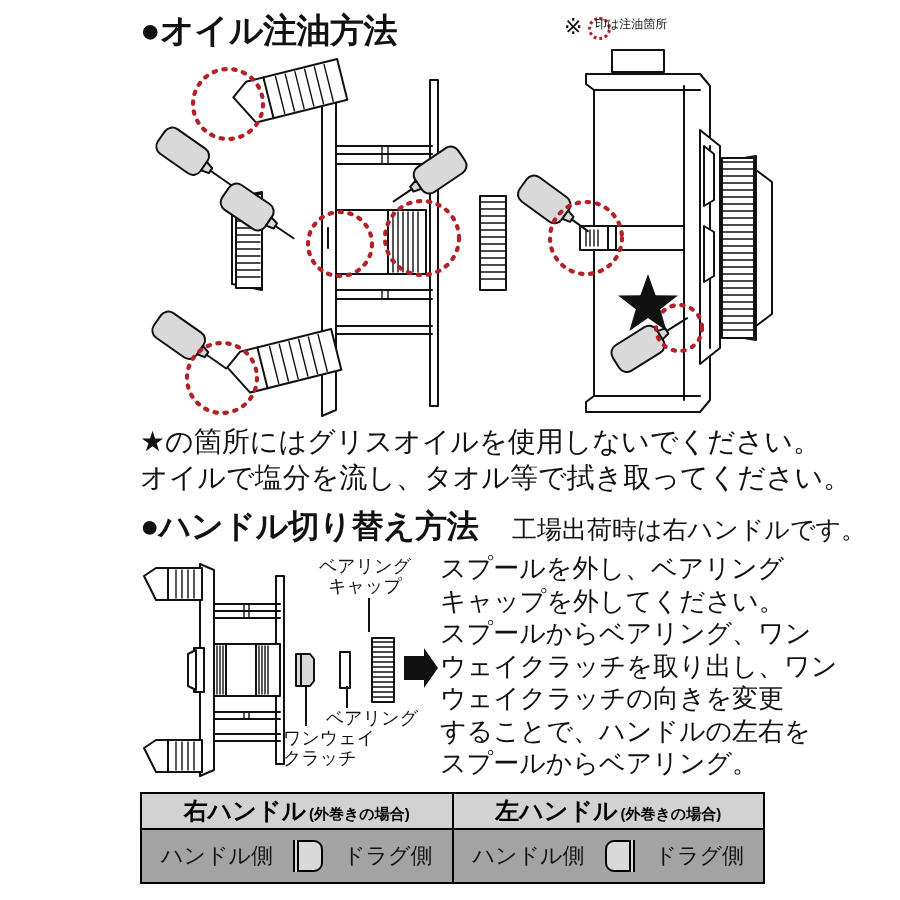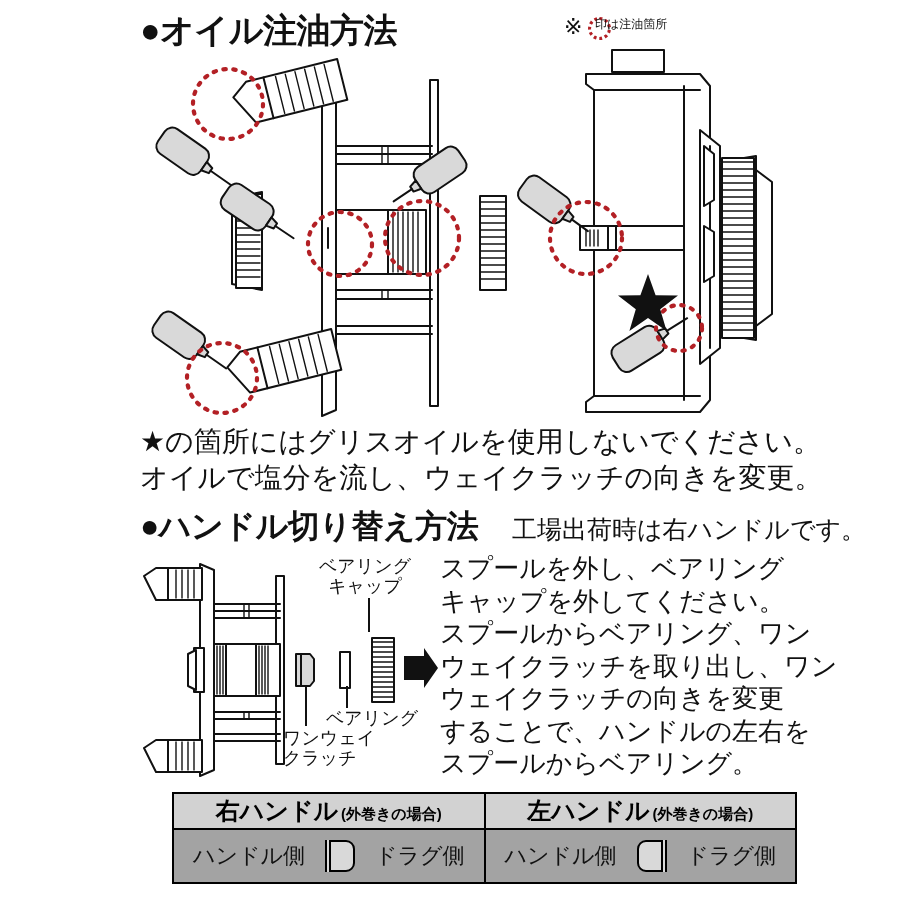--- a/index.html
+++ b/index.html
@@ -120,21 +120,20 @@
   }
 
   
   #handle-table {
     position: absolute;
     left: 140px;
     top: 792px;
     width: 625px;
     border-collapse: collapse;
     table-layout: fixed;
-    margin-left: 32px;
   }
   #handle-table th,
   #handle-table td {
     border: 2px solid #000000;
     padding: 0;
     text-align: center;
     vertical-align: middle;
   }
   #handle-table th {
     background: #d2d2d2;
@@ -438,21 +437,21 @@
 
       <circle class="dashring" cx="62" cy="188" r="36"></circle>
       <circle class="dashring" cx="155" cy="278" r="23"></circle>
 
       <path class="fill-k" d="M124 224 L131.6 245.2 L154 245.6 L136.2 259.2 L142.6 281 L124 268 L105.4 281 L111.8 259.2 L94 245.6 L116.4 245.2 Z"></path>
     </svg>
   </div>
 
   <div id="warning-block">
     <div class="wline">★の箇所にはグリスオイルを使用しないでください。</div>
-    <div class="wline">オイルで塩分を流し、ウェイクラッチの向きを変更。</div>
+    <div class="wline">オイルで塩分を流し、タオル等で拭き取ってください。</div>
   </div>
 
   <div class="heading" id="heading-handle">●ハンドル切り替え方法</div>
 
   <div class="note-small" id="note-factory">工場出荷時は右ハンドルです。</div>
 
   <div class="diagram" style="left:138px; top:556px;">
     <svg width="300" height="230" viewBox="0 0 300 230">
 
       <path class="fill-w" d="M62 8 L76 14 L76 214 L62 220 Z"></path>

